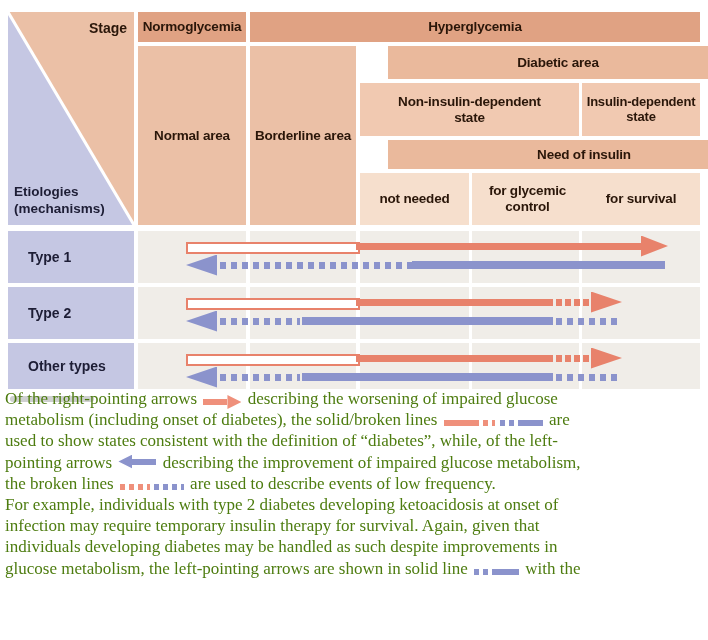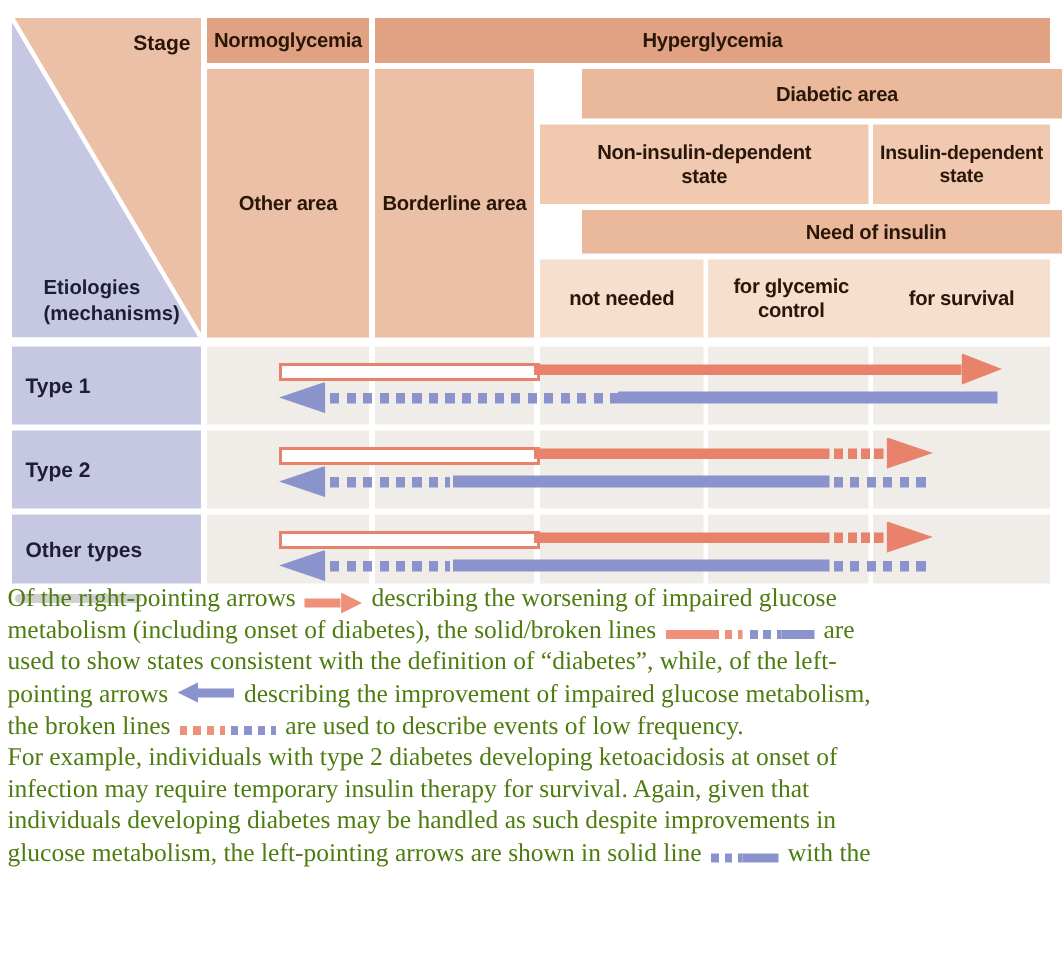--- a/index.html
+++ b/index.html
@@ -14,40 +14,40 @@
     font-size:13.5px; line-height:1.15; letter-spacing:-0.2px;
   }
   .band-dark   { background:#e0a283; }
   .band-med    { background:#eab99c;margin-left:28px; }
   .band-light  { background:#f1c9b1; }
   .band-lighter{ background:#f6dfcd; }
   .cell-med    { background:#ebc0a6; }
   .rowbg { position:absolute; background:#f0ede8; }
   .rowlabel {
     position:absolute; background:#c5c7e3; box-sizing:border-box;
-    display:flex; align-items:center; padding-left:9px;
+    display:flex; align-items:center; padding-left:20px;
     font-weight:bold; font-size:14px; color:#1d1d35;
   }
   .rt1 { top:231px; height:52px; }
   .rt2 { top:287px; height:52px; }
   .rt3 { top:343px; height:46px; }
   .rc1 { left:138px; width:108px; }
   .rc2 { left:250px; width:106px; }
   .rc3 { left:360px; width:109px; }
   .rc4 { left:472px; width:107px; }
   .rc5 { left:582px; width:118px; }
   
   #corner { position:absolute; left:8px; top:12px; width:126px; height:213px; }
   #corner svg { position:absolute; left:0; top:0; }
   #stage-label {
     position:absolute; top:8px; right:7px; font-weight:bold;
     font-size:14px; color:#2a1609;
   }
   #etiologies-label {
-    position:absolute; left:21px; bottom:7px; font-weight:bold;
+    position:absolute; left:6px; bottom:7px; font-weight:bold;
     font-size:13.5px; color:#1d1d35; line-height:1.25; text-align:left;
   }
   
   .seg { position:absolute; }
   .seg.red.solid      { background:#e8826b; }
   .seg.red.outline    { background:#ffffff; border:2px solid #e8826b; }
   .seg.red.dots       { background:repeating-linear-gradient(90deg,#e8826b 0 6px,transparent 6px 9px); }
   .seg.red.head_right { background:#e8826b; clip-path:polygon(0 0,100% 50%,0 100%); }
   .seg.blue.solid     { background:#8b93cc; }
   .seg.blue.dots      { background:repeating-linear-gradient(90deg,#8b93cc 0 6px,transparent 6px 11px); }
@@ -86,21 +86,21 @@
     </svg>
     <span id="stage-label">Stage</span>
     <div id="etiologies-label">
       <div>Etiologies</div>
       <div>(mechanisms)</div>
     </div>
   </div>
 
   <div class="cell band-dark" style="left:138px;top:12px;width:108px;height:30px;">Normoglycemia</div>
   <div class="cell band-dark" style="left:250px;top:12px;width:450px;height:30px;">Hyperglycemia</div>
-  <div class="cell cell-med" style="left:138px;top:46px;width:108px;height:179px;">Other area</div>
+  <div class="cell cell-med" style="left:138px;top:46px;width:108px;height:179px;">Normal area</div>
   <div class="cell cell-med" style="left:250px;top:46px;width:106px;height:179px;">Borderline area</div>
   <div class="cell band-med" style="left:360px;top:46px;width:340px;height:33px;">Diabetic area</div>
   <div class="cell band-light" style="left:360px;top:83px;width:219px;height:53px;padding:0 28px;">Non-insulin-dependent state</div>
   <div class="cell band-light" style="left:582px;top:83px;width:118px;height:53px;padding:0 2px;font-size:13px;">Insulin-dependent state</div>
   <div class="cell band-med" style="left:360px;top:140px;width:392px;height:29px;">Need of insulin</div>
   <div class="cell band-lighter" style="left:360px;top:173px;width:109px;height:52px;">not needed</div>
   <div class="cell band-lighter" style="left:472px;top:173px;width:111px;height:52px;padding:0 16px;">for glycemic control</div>
   <div class="cell band-lighter" style="left:582px;top:173px;width:118px;height:52px;">for survival</div>
 
   <div class="rowlabel rt1" style="left:8px;width:126px;">Type 1</div>

